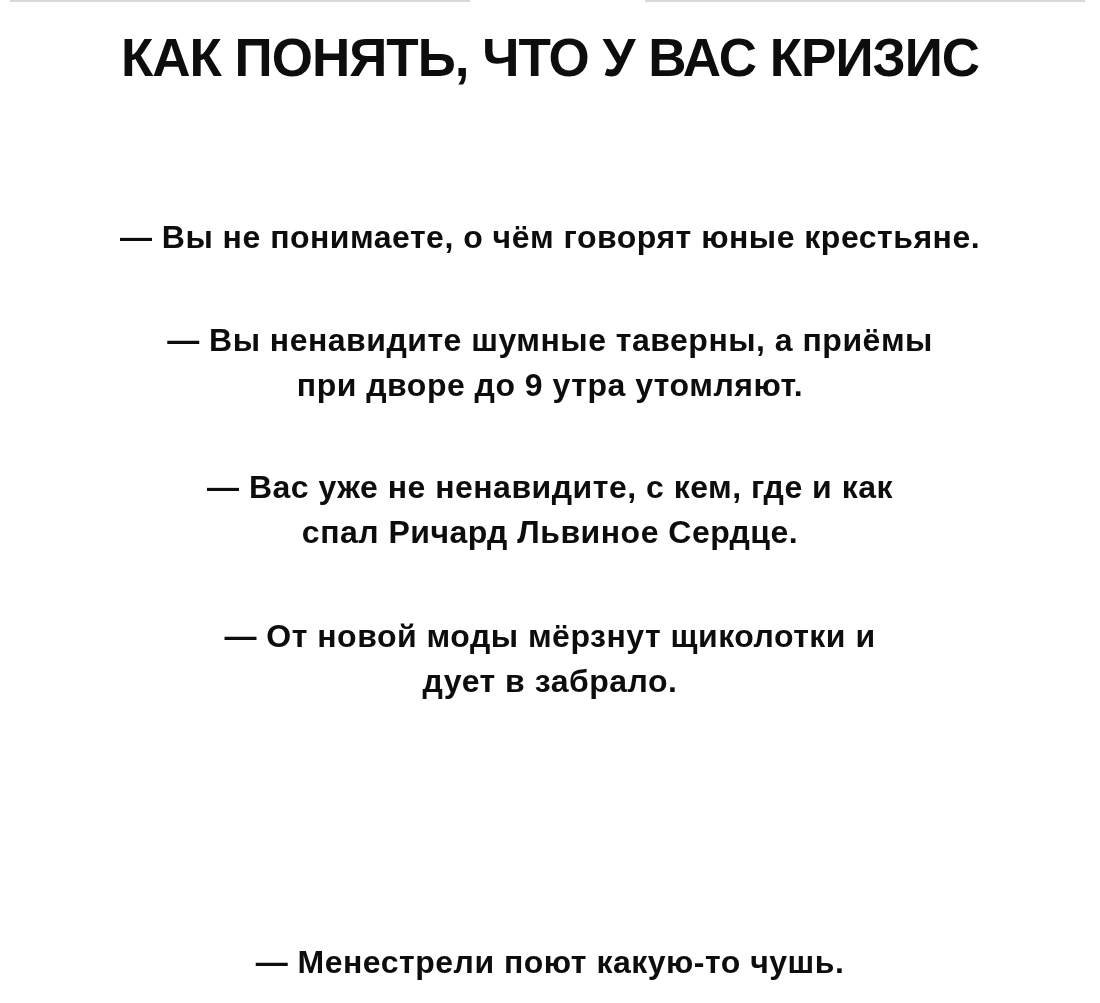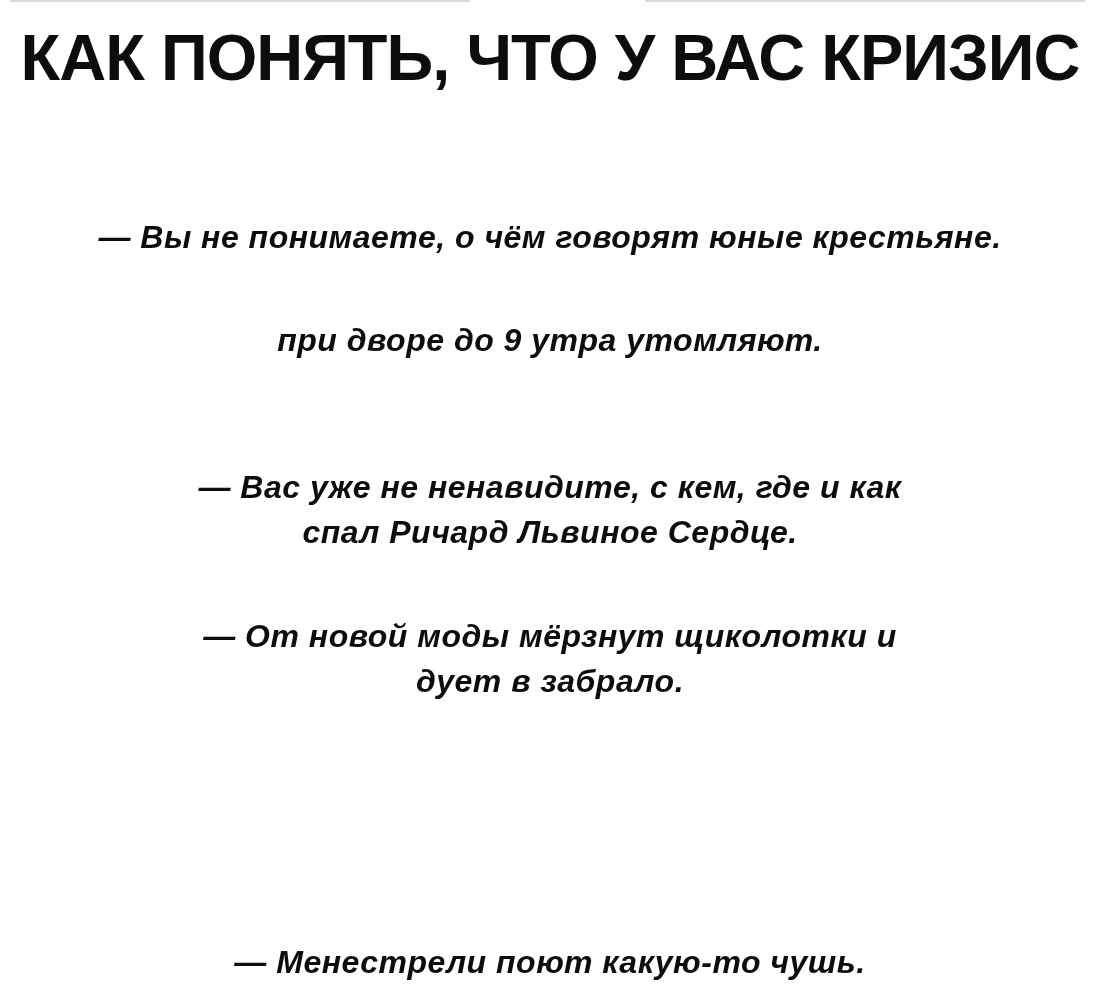--- a/index.html
+++ b/index.html
@@ -24,32 +24,31 @@
   .top-artifact.left  { left: 10px;  width: 460px; }
   .top-artifact.right { left: 645px; width: 440px; }
 
   .title {
     position: absolute;
     left: 0;
     width: 1100px;
     top: 23px;
     text-align: center;
     font-weight: bold;
-    font-size: 65px;
+    font-size: 53px;
     line-height: 69px;
     letter-spacing: -1px;
     white-space: nowrap;
   }
   .item {
     position: absolute;
     left: 0;
     width: 1100px;
     text-align: center;
     font-weight: bold;
-    font-style: italic;
     font-size: 32px;
     line-height: 45px;
     letter-spacing: 0.5px;
     white-space: nowrap;
   }
   .item-1 { top: 215px; }
   .item-2 { top: 318px; }
   .item-3 { top: 465px; }
   .item-4 { top: 614px; text-align: center; }
   .item-5 { top: 760px; }
@@ -63,20 +62,21 @@
 
 <div class="title">
   <div>КАК ПОНЯТЬ, ЧТО У ВАС КРИЗИС</div>
 </div>
 
 <div class="item item-1">
   <div>— Вы не понимаете, о чём говорят юные крестьяне.</div>
 </div>
 
 <div class="item item-2">
+  <div>— Вы ненавидите шумные таверны, а приёмы</div>
   <div>при дворе до 9 утра утомляют.</div>
 </div>
 
 <div class="item item-3">
   <div>— Вас уже не ненавидите, с кем, где и как</div>
   <div>спал Ричард Львиное Сердце.</div>
 </div>
 
 <div class="item item-4">
   <div>— От новой моды мёрзнут щиколотки и</div>

